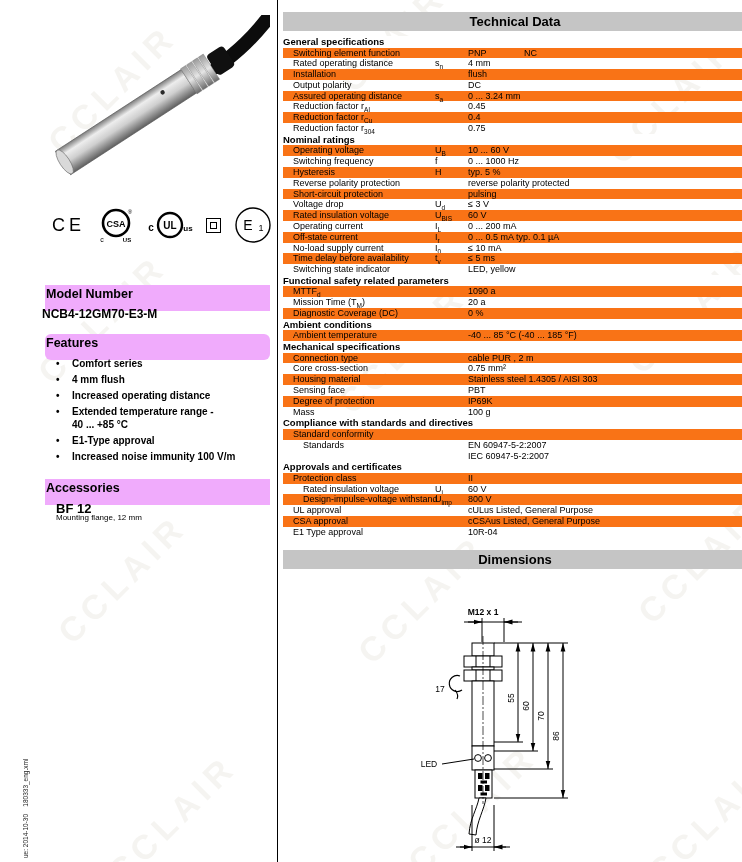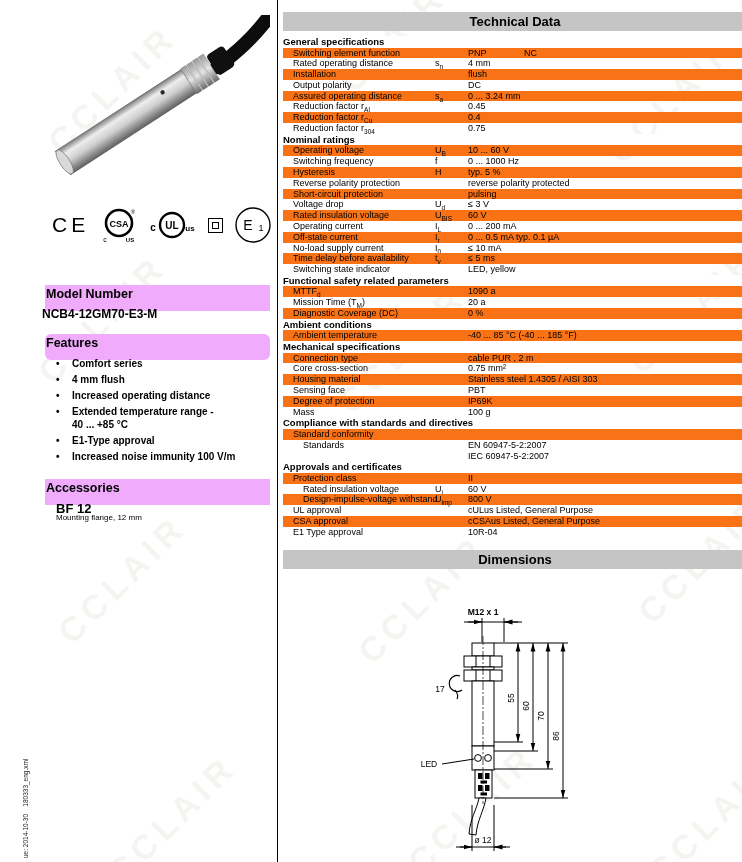--- a/index.html
+++ b/index.html
@@ -11,21 +11,21 @@
 
   
   #divider{position:absolute;left:277px;top:0;width:1px;height:862px;background:#000;}
 
   
   #footer-vert{position:absolute;left:22px;top:858px;transform:rotate(-90deg);transform-origin:0 0;font-size:6.5px;color:#222;white-space:pre;}
 
   
   #photo{position:absolute;left:45px;top:15px;}
   #certs{position:absolute;left:52px;top:204px;width:220px;height:42px;display:flex;align-items:center;justify-content:space-between;}
-  .ce-mark{font-size:21px;letter-spacing:4px;font-weight:400;}
+  .ce-mark{font-size:18px;letter-spacing:4px;font-weight:400;}
   .sq-outer{width:13px;height:13px;border:1.6px solid #000;display:flex;align-items:center;justify-content:center;}
   .sq-inner{width:5px;height:5px;border:1.6px solid #000;}
 
   .lbar{position:absolute;left:45px;width:225px;height:26px;background:#f0abfc;font-weight:bold;font-size:12.5px;line-height:18px;padding-left:1px;box-sizing:border-box;}
   #model-value{position:absolute;left:42px;top:307px;font-weight:bold;font-size:12px;}
   #features-list{position:absolute;left:56px;top:358px;width:214px;}
   .feat{display:flex;margin-bottom:3.5px;font-weight:bold;font-size:10px;line-height:12.5px;}
   .feat .bullet{width:16px;flex:0 0 16px;}
   #acc-name{position:absolute;left:56px;top:501px;font-weight:bold;font-size:13px;}
   #acc-desc{position:absolute;left:56px;top:513px;font-size:8px;}

